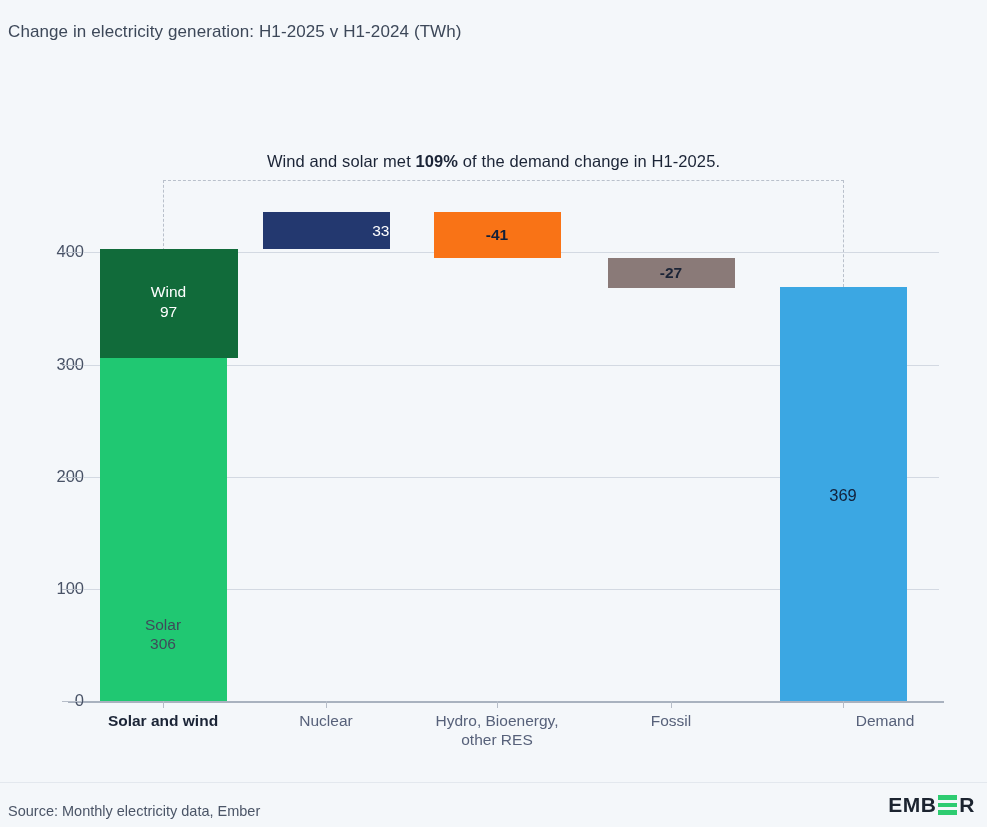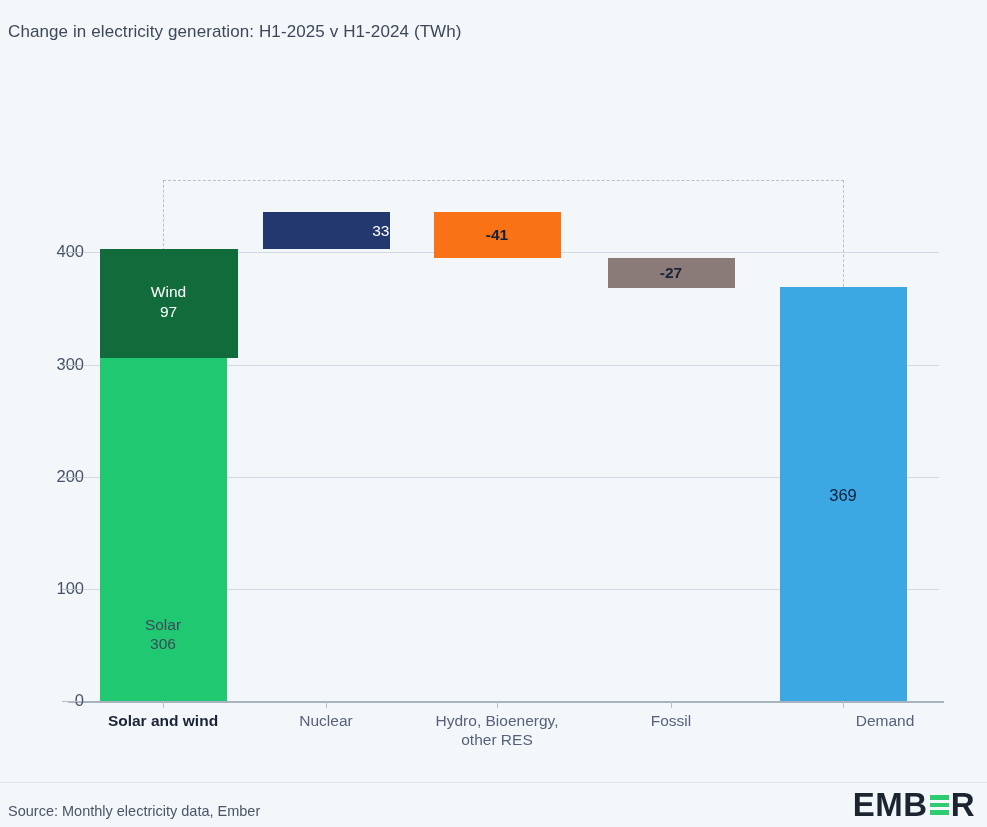--- a/index.html
+++ b/index.html
@@ -166,21 +166,21 @@
   }
   .logo {
     position: absolute;
     right: 12px;
     top: 792px;
     display: flex;
     align-items: center;
     height: 26px;
   }
   .logo-text {
-    font-size: 33px;
+    font-size: 21px;
     font-weight: bold;
     letter-spacing: 0.5px;
     color: #1c2430;
     font-family: "Liberation Sans", sans-serif;
   }
   .logo-e {
     display: inline-flex;
     flex-direction: column;
     justify-content: space-between;
     width: 19px;
@@ -196,20 +196,23 @@
 </style>
 </head>
 <body>
 
 <div class="header">
   <p class="chart-subtitle">Change in electricity generation: H1-2025 v H1-2024 (TWh)</p>
 </div>
 
 <div class="plot">
 
+  <div class="annotation">
+    <span>Wind and solar met </span><b>109%</b><span> of the demand change in H1-2025.</span>
+  </div>
 
   <div class="bracket-top"></div>
   <div class="bracket-leg left"></div>
   <div class="bracket-leg right"></div>
 
   <div id="grid-layer">
       <div class="gridline baseline" style="top: 701px;"></div>
       <div class="gridline" style="top: 588.85px;"></div>
       <div class="gridline" style="top: 476.7px;"></div>
       <div class="gridline" style="top: 364.55px;"></div>

